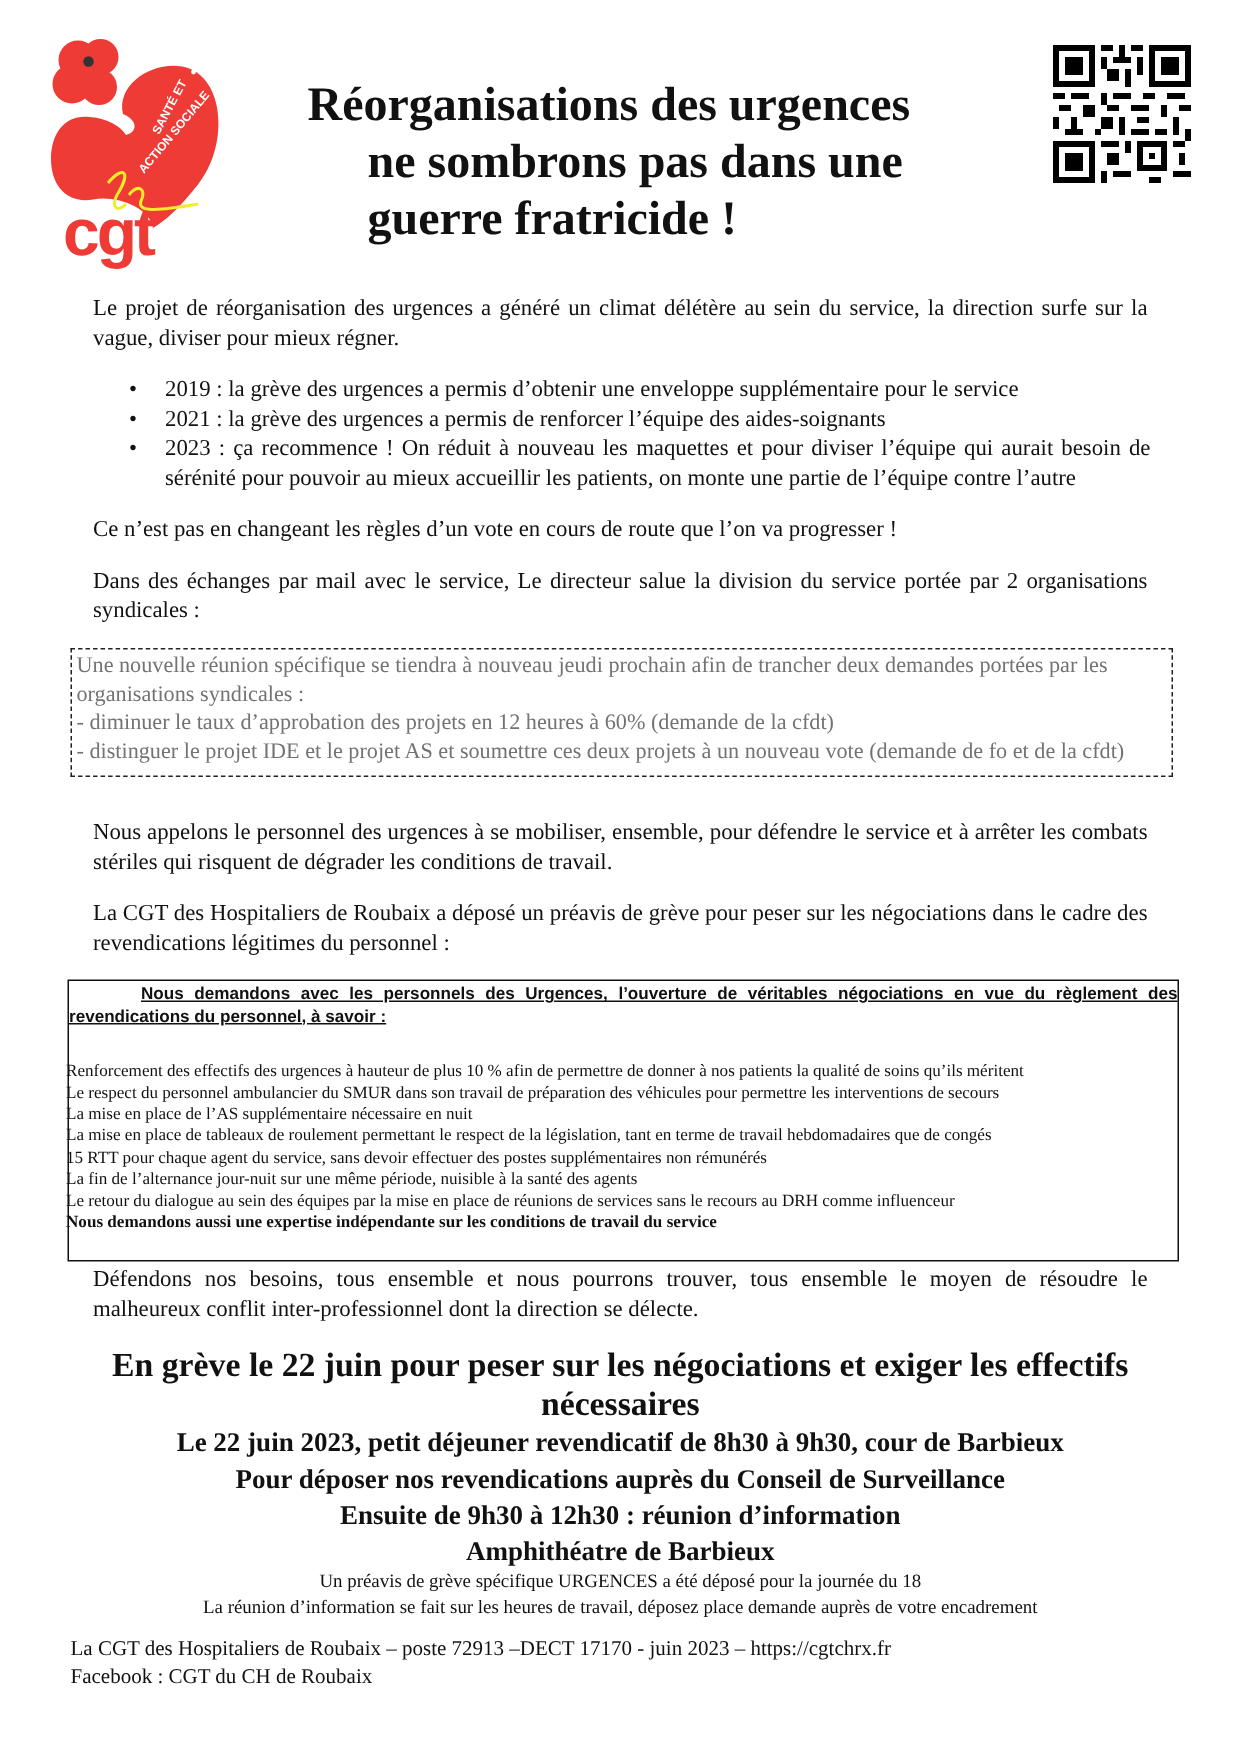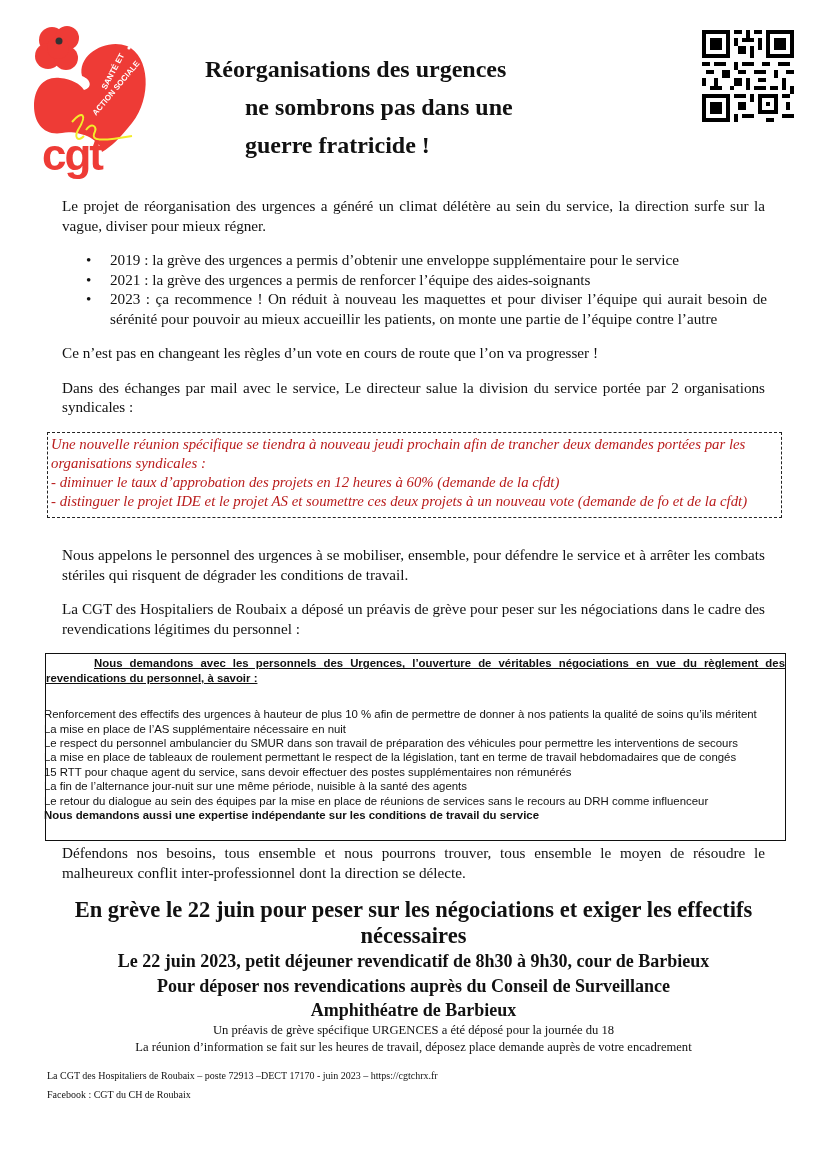--- a/index.html
+++ b/index.html
@@ -1,39 +1,39 @@
 <!DOCTYPE html>
 <html><head>
 <meta charset="utf-8">
 <style>
   html,body{margin:0;padding:0;background:#fff;}
   body{width:826px;height:1169px;position:relative;overflow:hidden;font-family:"Liberation Serif",serif;color:#111;}
   .logo{position:absolute;left:22px;top:18px;width:130px;height:162px;}
-  .title{position:absolute;left:205px;top:50px;width:460px;font-weight:bold;font-size:24px;line-height:38px;}
+  .title{position:absolute;left:205px;top:50px;width:460px;font-weight:bold;font-size:32px;line-height:38px;}
   .title .l1{display:block;}
   .title .l2,.title .l3{display:block;padding-left:40px;}
   .qr{position:absolute;left:702px;top:30px;width:92px;height:92px;}
   .body{position:absolute;left:47px;top:181px;width:733px;font-size:15.2px;line-height:19.5px;}
   .body p{margin:15px;}
   .justify{text-align:justify;}
   ul.bul{margin:13px;padding-left:50px;list-style:none;}
   ul.bul li{position:relative;text-align:justify;}
   ul.bul li:before{content:"•";position:absolute;left:-24px;}
-  .dashbox{border:1px dashed #222;margin-top:6px;padding:2px 2px 6px 3px;width:728px;font-size:14.8px;line-height:19.2px;color:#b91c1c;font-style:italic;}
+  .dashbox{border:1px dashed #222;margin-top:6px;padding:2px 2px 6px 3px;width:728px;font-size:14.8px;line-height:19.2px;color:#737373;}
   .gap{height:12px;}
   .demands{border:1px solid #111;margin-top:10px;width:739px;margin-left:-2px;font-family:"Liberation Sans",sans-serif;font-size:11.4px;line-height:14.4px;padding:2px 0 18px 0;}
   .demands .head{font-weight:bold;text-decoration:underline;text-indent:48px;text-align:justify;margin:0;}
   .demands ul{list-style:none;margin:22px 0 0 0;padding:0 0 0 23px;}
-  .demands li{text-align:justify;text-indent:-25px;}
+  .demands li{text-align:justify;text-indent:-25px;font-family:Liberation Serif, serif;}
   .demands li.bold{font-weight:bold;}
   .call{text-align:center;font-weight:bold;}
   .call .big{font-size:22.5px;line-height:26px;margin-top:4px;}
   .call .med{font-size:18px;line-height:24.2px;}
   .small{text-align:center;font-size:12.6px;line-height:17px;}
-  .footer{margin-top:10px;font-size:10px;line-height:19px;}
+  .footer{margin-top:10px;font-size:14px;line-height:19px;}
   .footer .fb{font-family:Liberation Serif, serif;}
 </style>
 </head>
 <body>
 
 <div class="logo">
   <svg width="130" height="162" viewBox="0 0 130 162">
 
     <g>
       <circle cx="30" cy="22" r="13" fill="#ee3b36"></circle>
@@ -136,36 +136,37 @@
   </div>
 
   <div class="gap"></div>
   <p class="justify">Nous appelons le personnel des urgences à se mobiliser, ensemble, pour défendre le service et à arrêter les combats stériles qui risquent de dégrader les conditions de travail.</p>
   <p class="justify">La CGT des Hospitaliers de Roubaix a déposé un préavis de grève pour peser sur les négociations dans le cadre des revendications légitimes du personnel :</p>
 
   <div class="demands">
     <p class="head">Nous demandons avec les personnels des Urgences, l’ouverture de véritables négociations en vue du règlement des revendications du personnel, à savoir :</p>
     <ul>
       <li>Renforcement des effectifs des urgences à hauteur de plus 10 % afin de permettre de donner à nos patients la qualité de soins qu’ils méritent</li>
+      <li>Le respect du personnel ambulancier du SMUR dans son travail de préparation des véhicules pour permettre les interventions de secours</li>
       <li>La mise en place de l’AS supplémentaire nécessaire en nuit</li>
-      <li>Le respect du personnel ambulancier du SMUR dans son travail de préparation des véhicules pour permettre les interventions de secours</li>
       <li>La mise en place de tableaux de roulement permettant le respect de la législation, tant en terme de travail hebdomadaires que de congés</li>
       <li>15 RTT pour chaque agent du service, sans devoir effectuer des postes supplémentaires non rémunérés</li>
       <li>La fin de l’alternance jour-nuit sur une même période, nuisible à la santé des agents</li>
       <li>Le retour du dialogue au sein des équipes par la mise en place de réunions de services sans le recours au DRH comme influenceur</li>
       <li class="bold">Nous demandons aussi une expertise indépendante sur les conditions de travail du service</li>
     </ul>
   </div>
 
   <p class="justify" style="margin-top:2px">Défendons nos besoins, tous ensemble et nous pourrons trouver, tous ensemble le moyen de résoudre le malheureux conflit inter-professionnel dont la direction se délecte.</p>
 
   <div class="call">
     <div class="big">En grève le 22 juin pour peser sur les négociations et exiger les effectifs nécessaires</div>
     <div class="med">Le 22 juin 2023, petit déjeuner revendicatif de 8h30 à 9h30, cour de Barbieux</div>
     <div class="med">Pour déposer nos revendications auprès du Conseil de Surveillance</div>
+    <div class="med">Ensuite de 9h30 à 12h30 : réunion d’information</div>
     <div class="med">Amphithéatre de Barbieux</div>
   </div>
 
   <div class="small">Un préavis de grève spécifique URGENCES a été déposé pour la journée du 18</div>
   <div class="small">La réunion d’information se fait sur les heures de travail, déposez place demande auprès de votre encadrement</div>
 
   <div class="footer">
     <div>La CGT des Hospitaliers de Roubaix – poste 72913 –DECT 17170 - juin 2023 – https://cgtchrx.fr</div>
     <div class="fb">Facebook : CGT du CH de Roubaix</div>
   </div>

